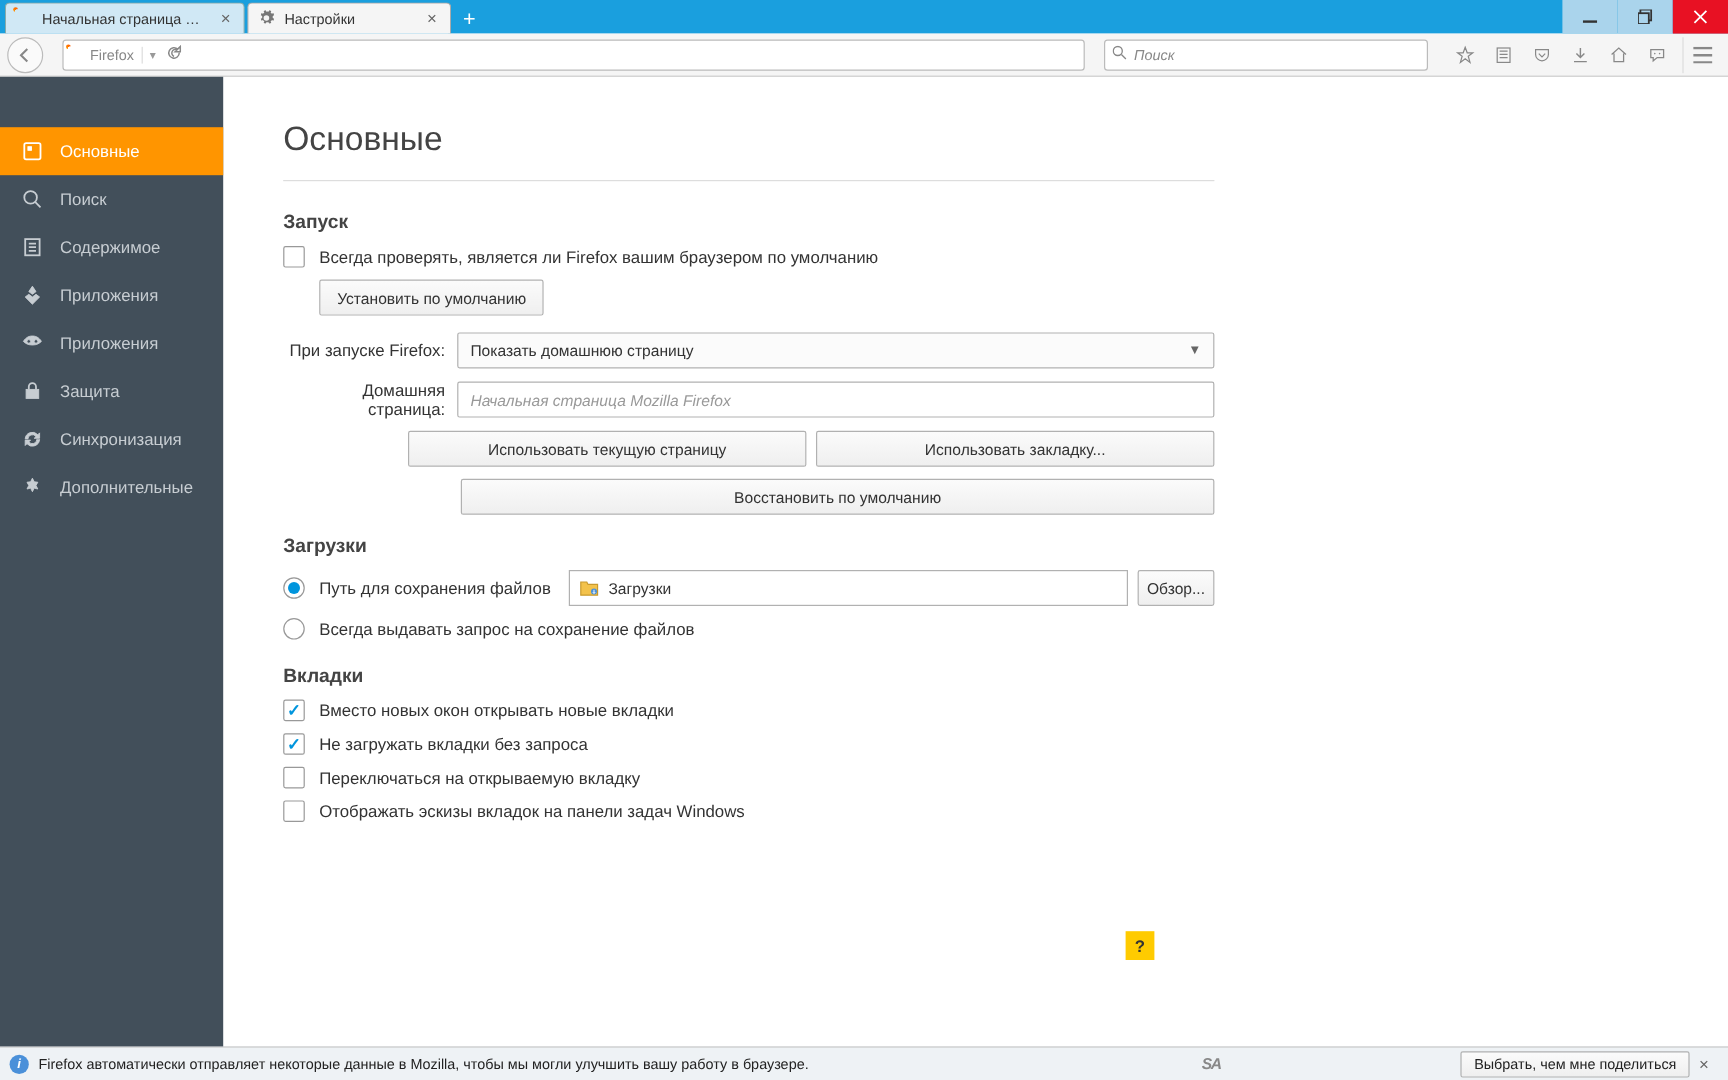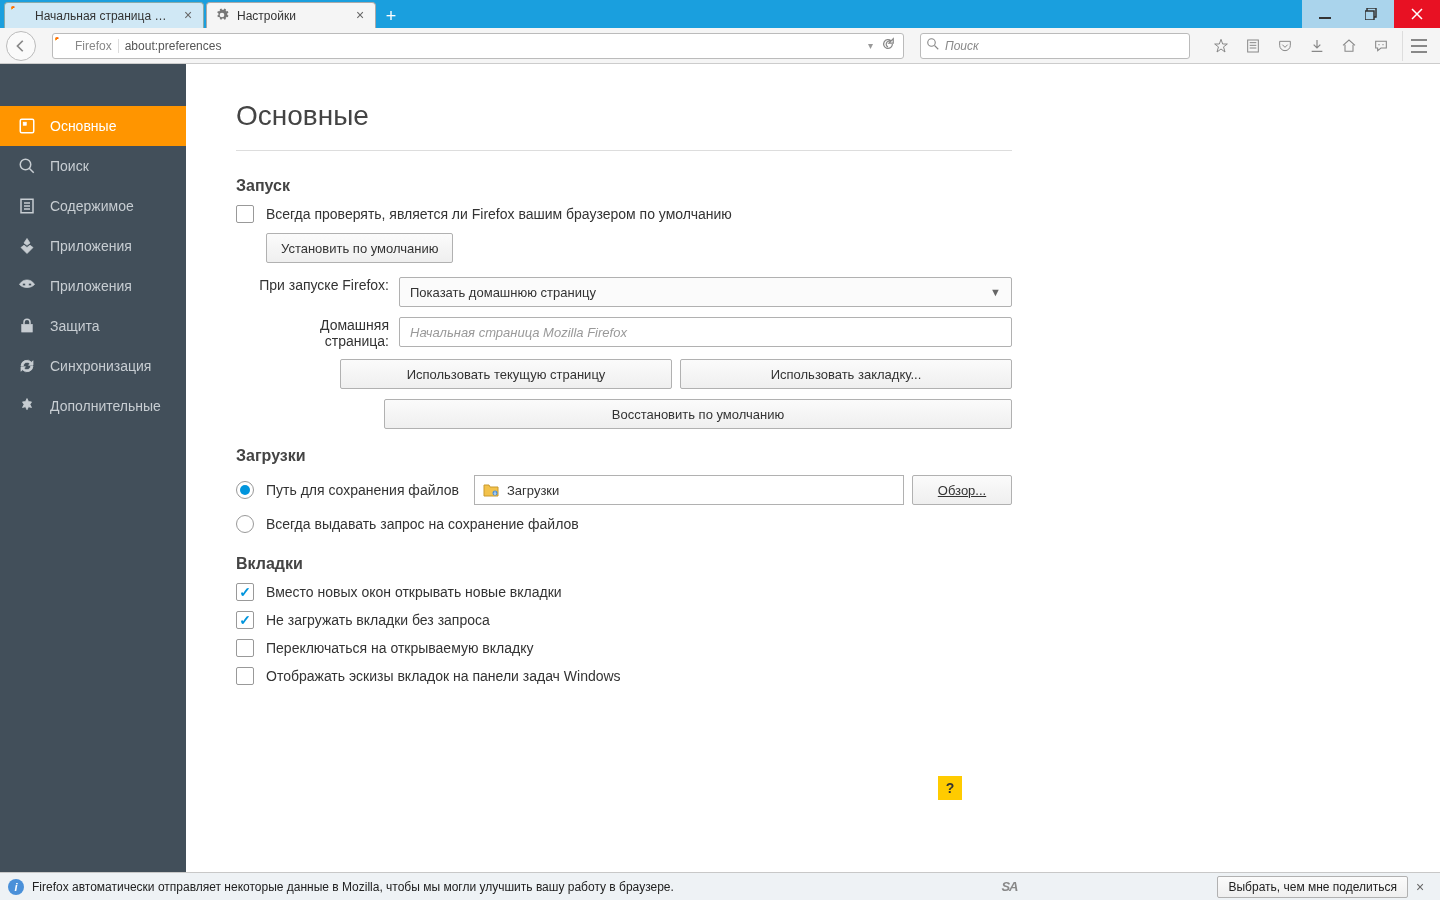--- a/index.html
+++ b/index.html
@@ -49,40 +49,40 @@
 
 .row { display: flex; align-items: center; margin-bottom: 10px; font-size: 14px; }
 .checkbox { width: 18px; height: 18px; border: 1px solid #999; border-radius: 2px; background: #fff; margin-right: 12px; display: flex; align-items: center; justify-content: center; cursor: pointer; flex-shrink: 0; }
 .checkbox.checked::after { content: "✓"; color: #0095dd; font-size: 14px; font-weight: bold; }
 .radio { width: 18px; height: 18px; border: 1px solid #999; border-radius: 50%; background: #fff; margin-right: 12px; display: flex; align-items: center; justify-content: center; cursor: pointer; flex-shrink: 0; }
 .radio.checked::after { content: ""; width: 10px; height: 10px; background: #0095dd; border-radius: 50%; }
 .strong { font-weight: 600; }
 
 .label-col { width: 145px; text-align: right; padding-right: 10px; font-size: 14px; color: #333; }
 
-.field-row { display: flex; margin-bottom: 10px; margin-left: 18px; }
+.field-row { display: flex; align-items: center; margin-bottom: 10px; }
 .select, .textinput, .btn { height: 30px; border: 1px solid #b1b1b1; border-radius: 2px; background: #fbfbfb; font-size: 13px; color: #333; padding: 0 10px; display: flex; align-items: center; }
 .select { flex: 1; justify-content: space-between; cursor: pointer; }
 .select .caret { color: #666; font-size: 11px; }
 .textinput { flex: 1; background: #fff; }
 .textinput.placeholder { color: #999; font-style: italic; }
 .btn { justify-content: center; cursor: pointer; background: linear-gradient(#fbfbfb, #efefef); text-align: center; }
 
 .default-row { display: flex; align-items: center; justify-content: space-between; margin: 4px 0 14px 30px; }
 .default-btn { height: 30px; border: 1px solid #b1b1b1; border-radius: 2px; background: linear-gradient(#fbfbfb, #efefef); padding: 0 14px; font-size: 13px; cursor: pointer; display:flex; align-items:center; }
 
 .btn-group { display: flex; gap: 8px; margin-left: 104px; margin-bottom: 10px; }
 .btn-group .btn { flex: 1; }
 .btn-full { margin-left: 148px; margin-bottom: 18px; }
 .btn-full .btn { width: 100%; }
 
 .download-row { display: flex; align-items: center; margin-bottom: 10px; }
 .download-path { flex: 1; height: 30px; border: 1px solid #b1b1b1; background: #fff; display: flex; align-items: center; padding: 0 8px; gap: 8px; font-size: 13px; margin: 0 8px; }
 .download-path .folder-icon { width: 16px; height: 14px; }
-.browse-btn { width: 100px; text-decoration: underline; }
+.browse-btn { width: 64px; }
 
 .help-btn { position: absolute; right: 50px; top: 676px; width: 24px; height: 24px; background: #ffcb00; color: #333; font-weight: bold; display: flex; align-items: center; justify-content: center; cursor: pointer; font-size: 14px; }
 
 .content-wrap { position: relative; width: 776px; }
 
 
 .notify { height: 28px; background: #eef2f5; border-top: 1px solid #c8c8c8; display: flex; align-items: center; padding: 0 8px; font-size: 12px; color: #222; }
 .notify .info-icon { width: 16px; height: 16px; border-radius: 50%; background: #4a90d9; color: #fff; display: flex; align-items: center; justify-content: center; font-size: 11px; font-weight: bold; font-style: italic; margin-right: 8px; }
 .notify .notify-text { flex: 1; }
 .notify .sa { color: #888; font-style: italic; font-weight: bold; margin-right: 200px; font-size: 13px; letter-spacing: -1px; }
@@ -140,21 +140,20 @@
   <div class="nav-back">
     <svg width="14" height="14" viewBox="0 0 16 16">
         <path d="M10 2L4 8l6 6" fill="none" stroke="#888" stroke-width="2"></path>
       </svg>
   </div>
   <div class="urlbar">
     <span class="identity">
       <span class="fx-icon"><span class="fx-globe" style="width:14px;height:14px"></span></span>
       <span style="color:#888">Firefox</span>
     </span>
-    <span class="url-text">about:preferences</span>
     <span class="dd">▾</span>
     <span class="reload">
       <svg width="14" height="14" viewBox="0 0 16 16">
           <path d="M13 8a5 5 0 11-1.5-3.5L14 2v5H9l2-2A3.5 3.5 0 108 11.5" fill="none" stroke="#888" stroke-width="1.4"></path>
         </svg>
     </span>
   </div>
   <div class="searchbar">
     <span class="mag">
       <svg width="12" height="12" viewBox="0 0 16 16">

